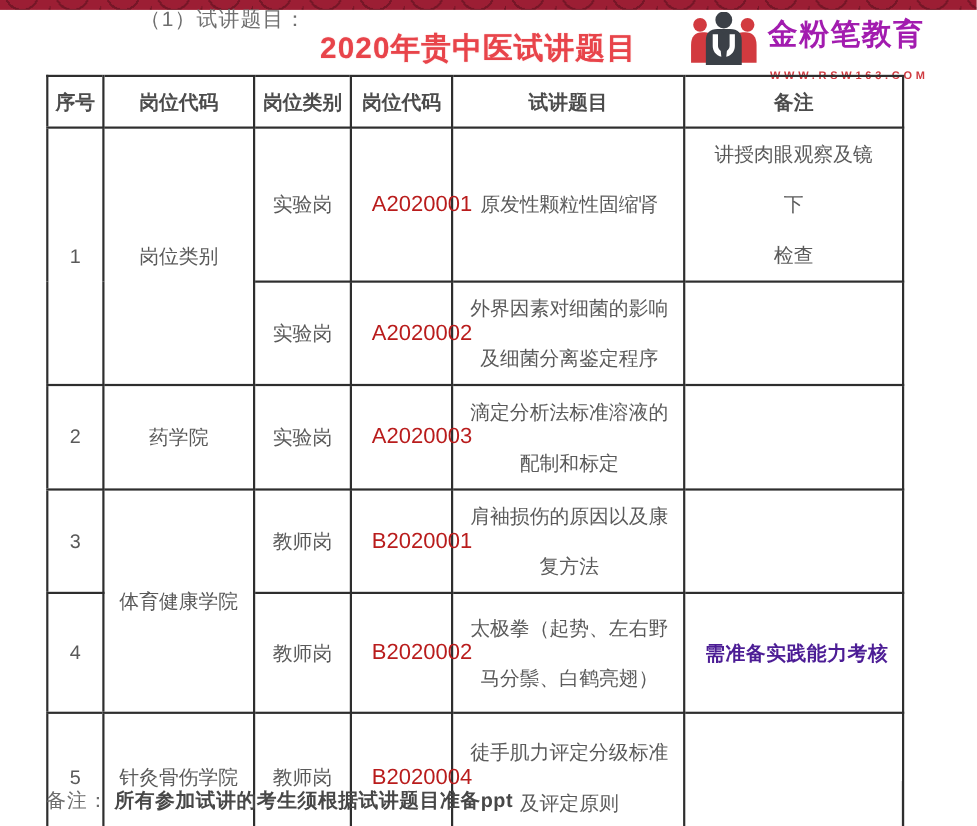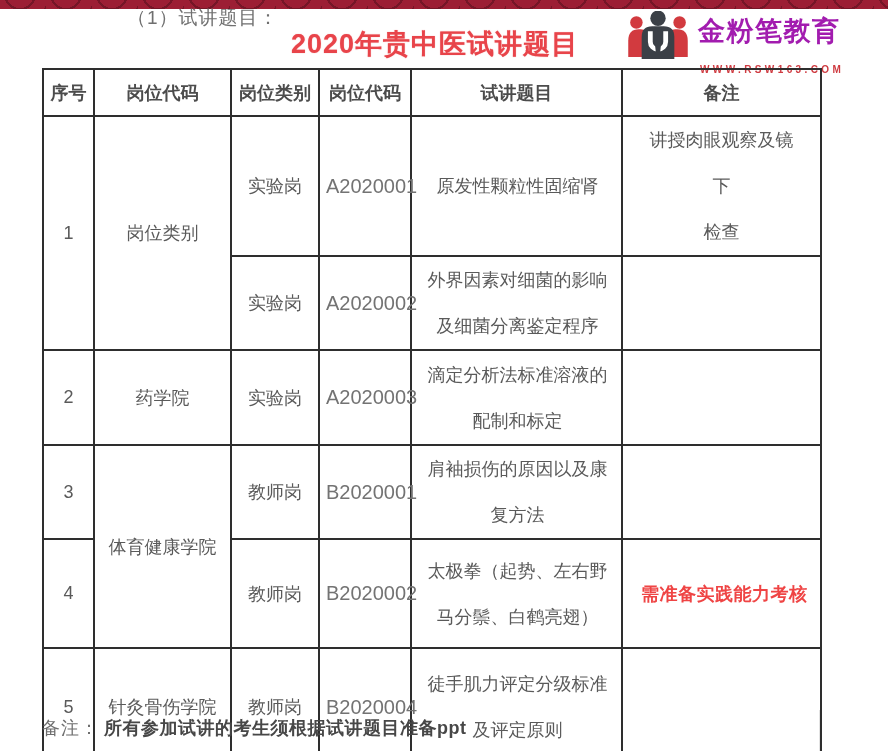--- a/index.html
+++ b/index.html
@@ -59,26 +59,26 @@
   }
   table.schedule th { font-weight: bold; color: #4c4c4c; font-size: 18px; }
   td.c-topic {
     text-align: left; padding-left: 2px;
     line-height: 46px; white-space: pre-line;
   }
   td.c-note {
     line-height: 46px; white-space: pre-line; padding: 0 18px;
   }
   td.c-note.strong {
-    font-weight: bold; color: #ef4444; line-height: normal; white-space: nowrap;
+    font-weight: bold; color: #4c1d95; line-height: normal; white-space: nowrap;
     letter-spacing: 0.5px;
   }
   td.c-code {
-    text-align: left; padding-left: 6px; white-space: nowrap;
-    font-size: 20px; color: #737373;
+    text-align: left; padding-left: 18px; white-space: nowrap;
+    font-size: 20px; color: #b91c1c;
   }
   td.light-r { border-right-color: #c8c8c8; }
   td.light-b { border-bottom-color: #c8c8c8; }
 
   
   .footer-note {
     position: absolute; left: 42px; top: 716px;
     font-size: 18px; white-space: nowrap;
   }
   .footer-note .label { color: #6e6e6e; letter-spacing: 1px; }

